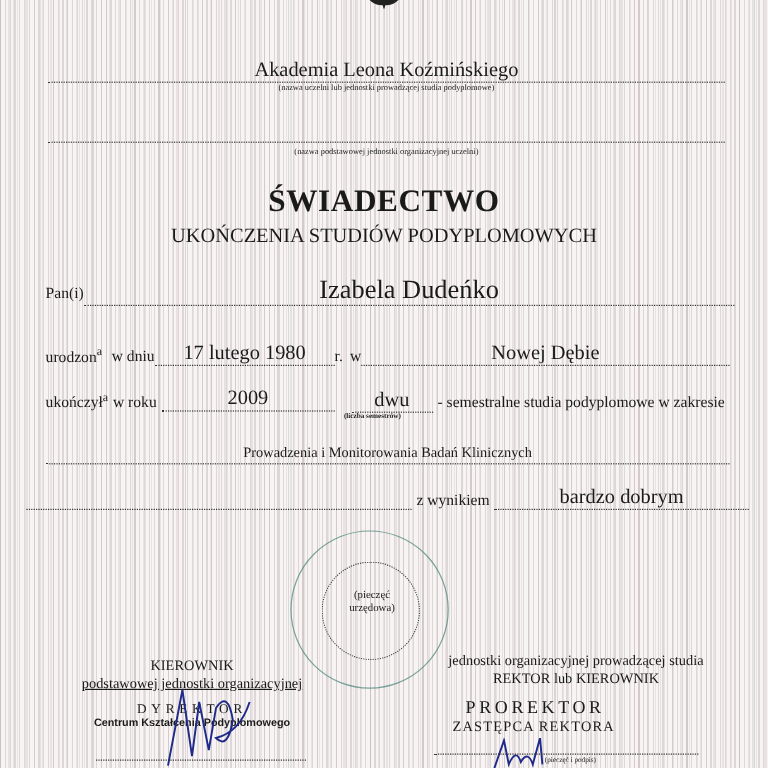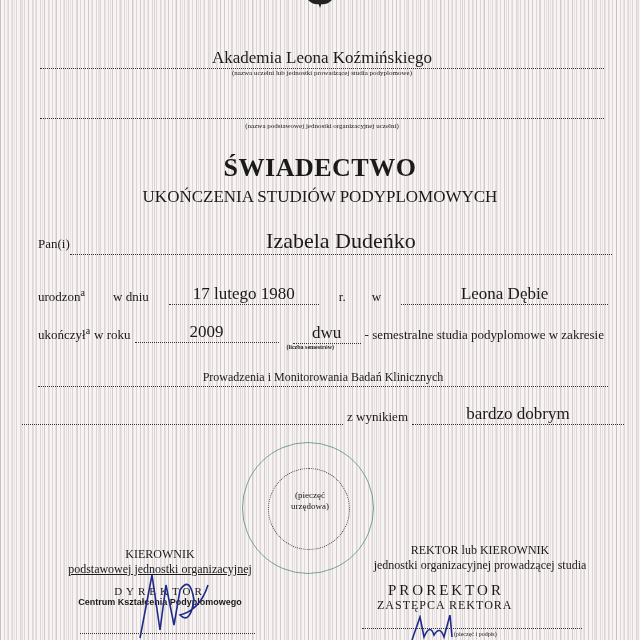--- a/index.html
+++ b/index.html
@@ -46,30 +46,30 @@
 <div class="abs center" style="left:0;top:153px;width:640px;font-size:26px;font-weight:bold;letter-spacing:0.5px;">ŚWIADECTWO</div>
 <div class="abs center" style="left:0;top:187px;width:640px;font-size:17px;">UKOŃCZENIA STUDIÓW PODYPLOMOWYCH</div>
 
 <div class="abs" style="left:38px;top:232px;width:574px;display:flex;align-items:center;">
   <span class="label">Pan(i)</span>
   <span class="dots center" style="flex:1;position:relative;height:22px;">
     <span class="hand" style="position:absolute;left:0;right:0;bottom:0;font-size:22px;">Izabela Dudeńko</span>
   </span>
 </div>
 
-<div class="abs" style="left:38px;top:286px;width:570px;display:flex;align-items:flex-end;gap:20px;">
+<div class="abs" style="left:38px;top:286px;width:570px;display:flex;align-items:flex-end;gap:0;">
   <span class="label"><span>urodzon</span><sup style="font-size:10px;">a</sup></span>
   <span class="label" style="margin-left:8px;">w dniu</span>
   <span class="dots center" style="width:150px;position:relative;height:18px;">
     <span class="hand" style="position:absolute;left:0;right:0;bottom:0;font-size:17px;">17 lutego 1980</span>
   </span>
   <span class="label">r.</span>
   <span class="label" style="margin-left:6px;">w</span>
   <span class="dots center" style="flex:1;position:relative;height:18px;">
-    <span class="hand" style="position:absolute;left:0;right:0;bottom:0;font-size:17px;">Leona Dębie</span>
+    <span class="hand" style="position:absolute;left:0;right:0;bottom:0;font-size:17px;">Nowej Dębie</span>
   </span>
 </div>
 
 <div class="abs" style="left:38px;top:324px;width:580px;display:flex;align-items:flex-end;gap:4px;">
   <span class="label"><span>ukończył</span><sup style="font-size:10px;">a</sup></span>
   <span class="label">w roku</span>
   <span class="dots center" style="width:105px;position:relative;height:18px;padding-left:39px;">
     <span class="hand" style="position:absolute;left:0;right:0;bottom:0;font-size:17px;">2009</span>
   </span>
   <span class="center" style="width:68px;margin-left:10px;position:relative;height:18px;">
@@ -105,22 +105,22 @@
   <div style="font-size:12px;text-decoration:underline;">podstawowej jednostki organizacyjnej</div>
   <div style="font-size:11px;letter-spacing:4px;margin-top:8px;">DYREKTOR</div>
   <div style="font-size:9px;font-weight:bold;font-family:'Liberation Sans',sans-serif;">Centrum Kształcenia Podyplomowego</div>
 </div>
 <svg class="abs" style="left:130px;top:570px;" width="100" height="70" viewBox="0 0 100 70">
   <path class="sig" d="M10 68 L22 5 L30 60 L36 15 L44 55 L50 20 Q60 5 64 30 Q60 55 50 45 Q70 40 78 15"></path>
 </svg>
 <div class="abs dots" style="left:80px;top:633px;width:175px;"></div>
 
 <div class="abs center" style="left:350px;top:543px;width:260px;">
+  <div style="font-size:12px;">jednostki organizacyjnej prowadzącej studia</div>
   <div style="font-size:12px;">REKTOR lub KIEROWNIK</div>
-  <div style="font-size:12px;">jednostki organizacyjnej prowadzącej studia</div>
 </div>
 <div class="abs" style="left:388px;top:582px;font-size:15px;letter-spacing:3px;">PROREKTOR</div>
 <div class="abs" style="left:377px;top:598px;font-size:12px;letter-spacing:1px;">ZASTĘPCA REKTORA</div>
 <svg class="abs" style="left:410px;top:615px;" width="60" height="25" viewBox="0 0 60 25">
   <path class="sig" d="M2 25 L10 2 L14 22 Q20 8 24 20 Q30 10 34 22 L40 0 L42 22"></path>
 </svg>
 <div class="abs dots" style="left:362px;top:628px;width:220px;"></div>
 <div class="abs" style="left:454px;top:631px;font-size:6px;">(pieczęć i podpis)</div>
 
 </body></html>

